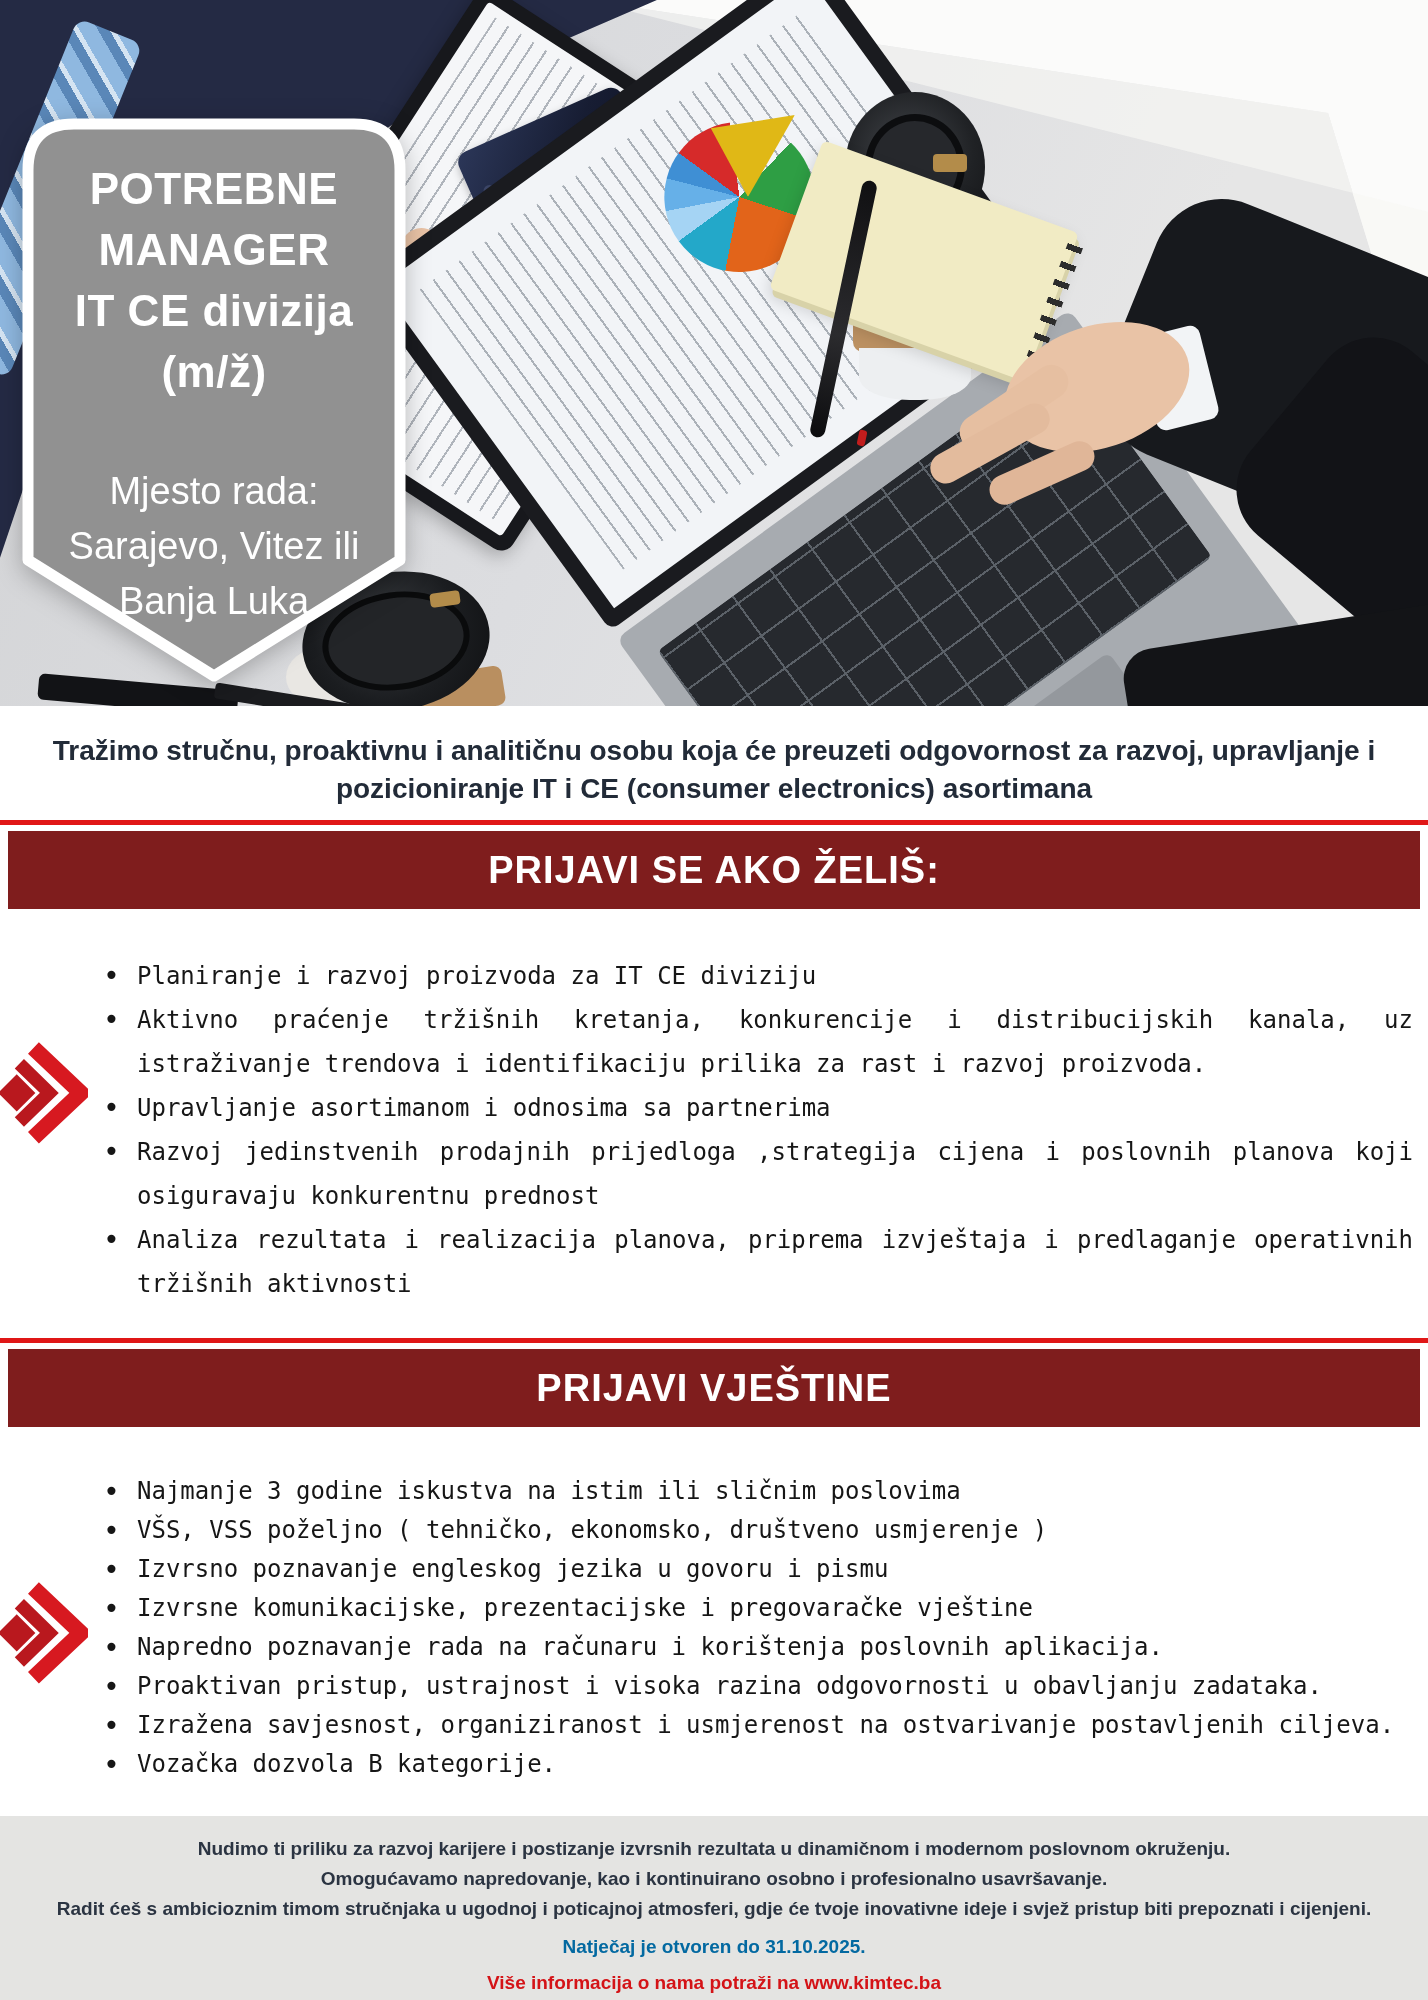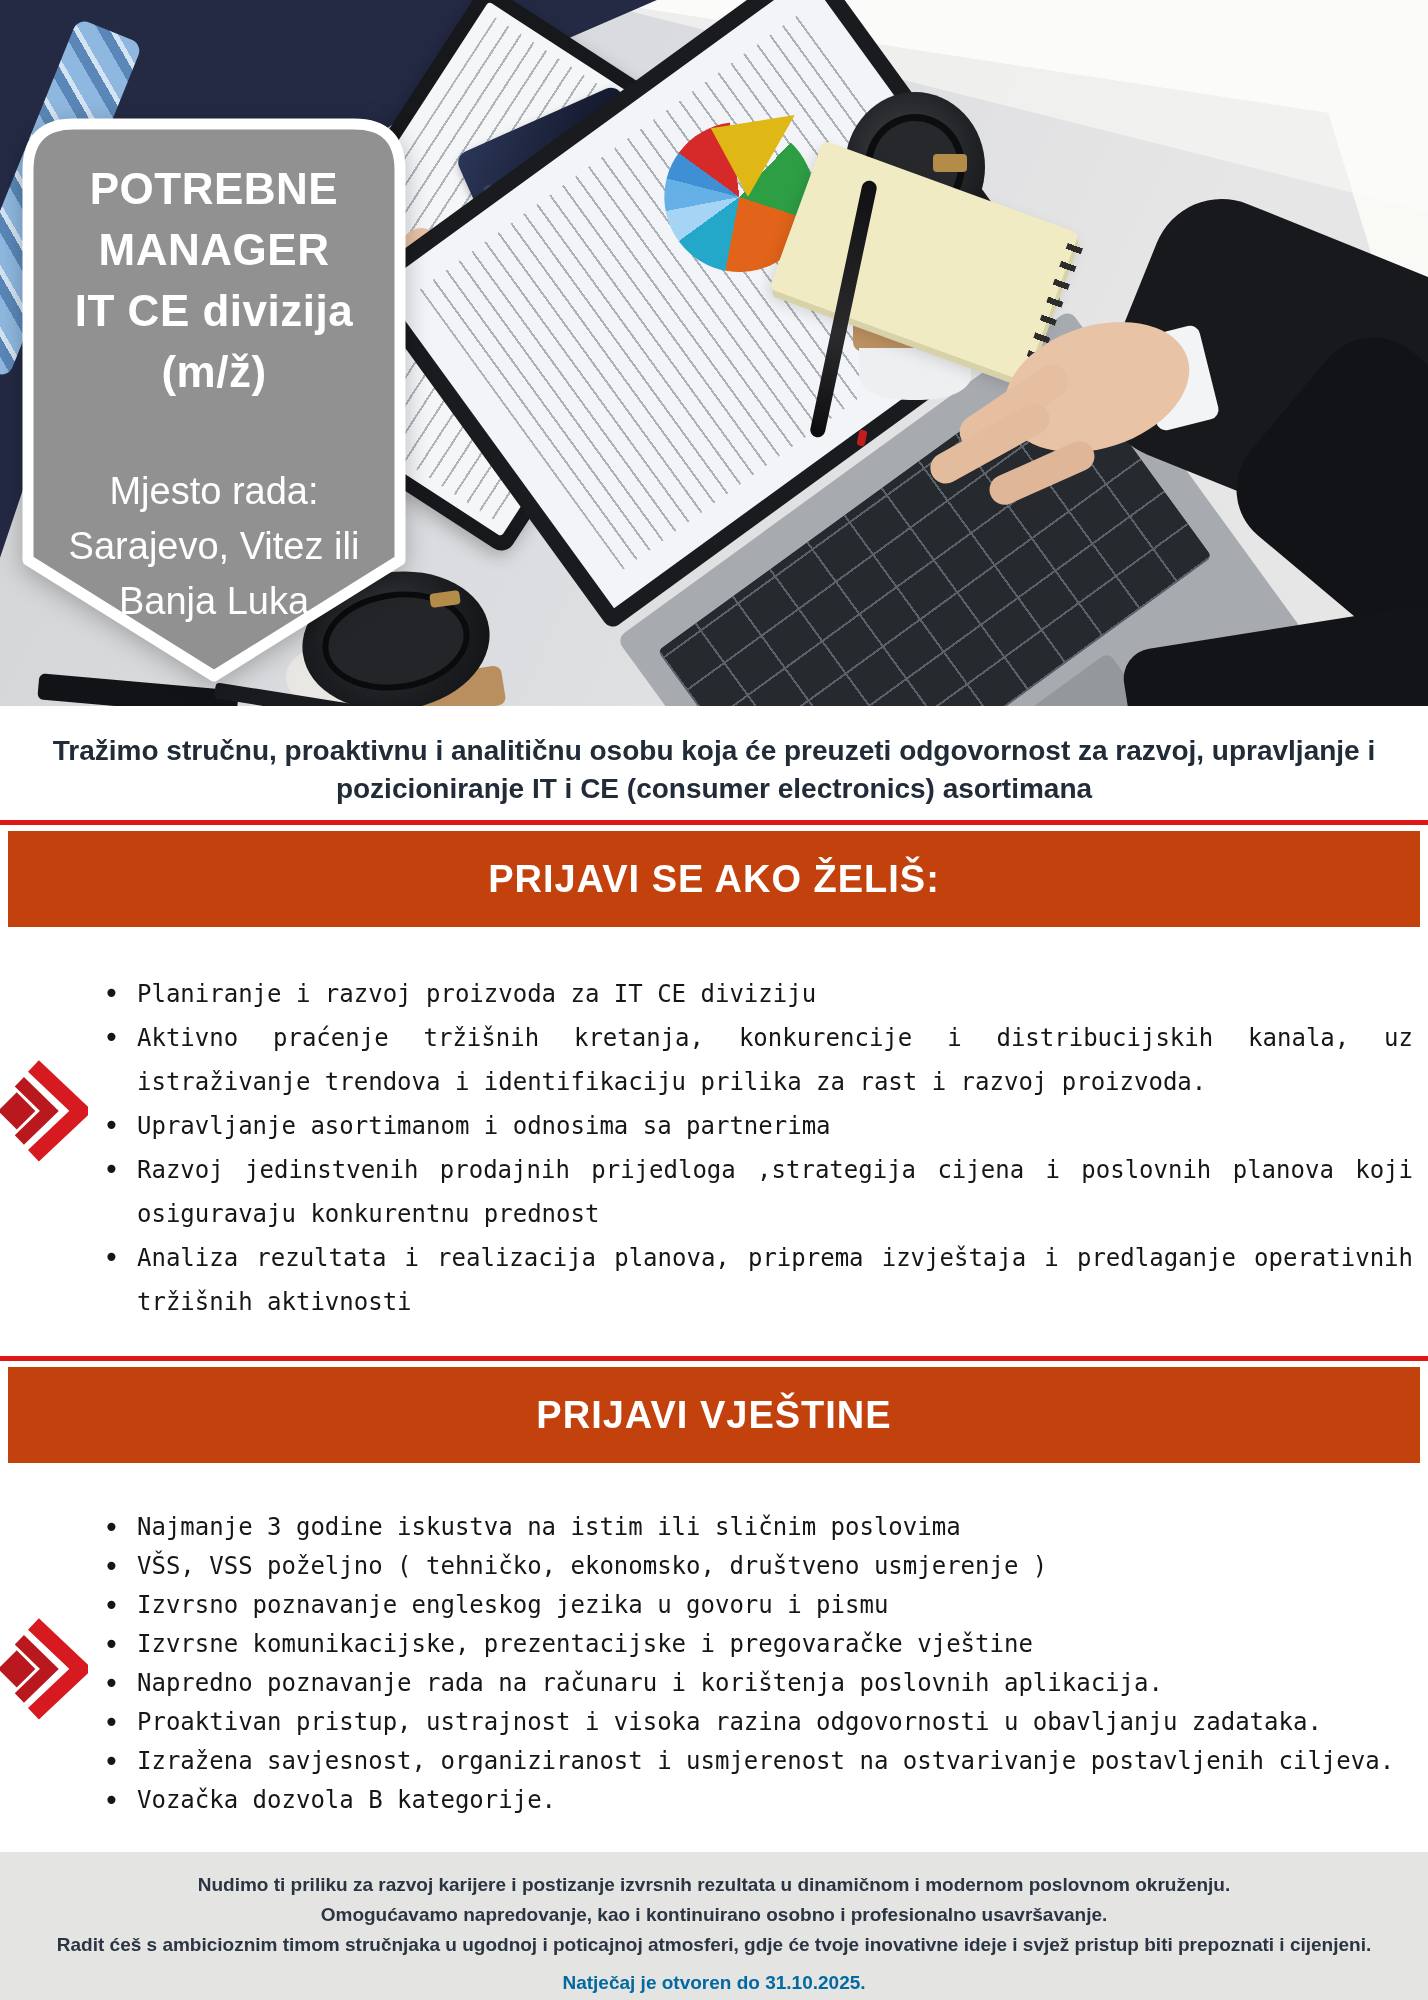--- a/index.html
+++ b/index.html
@@ -113,21 +113,21 @@
   .badge-title{margin-top:40px;font-size:44px;line-height:61px;font-weight:bold;letter-spacing:.5px;}
   .badge-loc{margin-top:62px;font-size:38px;line-height:55px;font-weight:normal;}
 
   
   .intro{padding:16px 0 12px;margin-top:10px;}
   .intro p{margin:0 auto;max-width:1400px;text-align:center;font-size:28px;line-height:38px;
            font-weight:bold;color:#222b38;}
 
   
   .rule{height:5px;background:#e01717;}
-  .banner{margin:6px 8px 0;height:96px;background:#c2410c;display:flex;align-items:center;
+  .banner{margin:6px 8px 0;height:78px;background:#7f1d1d;display:flex;align-items:center;
           justify-content:center;}
   .banner h2{margin:0;color:#ffffff;font-size:38px;font-weight:bold;letter-spacing:1px;}
 
   
   .section{position:relative;}
   .chevron{position:absolute;left:0;width:88px;height:120px;}
   .chev-1{top:118px;}
   .chev-2{top:140px;}
   ul.bullets{margin:5px;padding:40px 10px 0 96px;list-style:none;}
   ul.bullets li{position:relative;padding-left:36px;text-align:justify;color:#161616;

